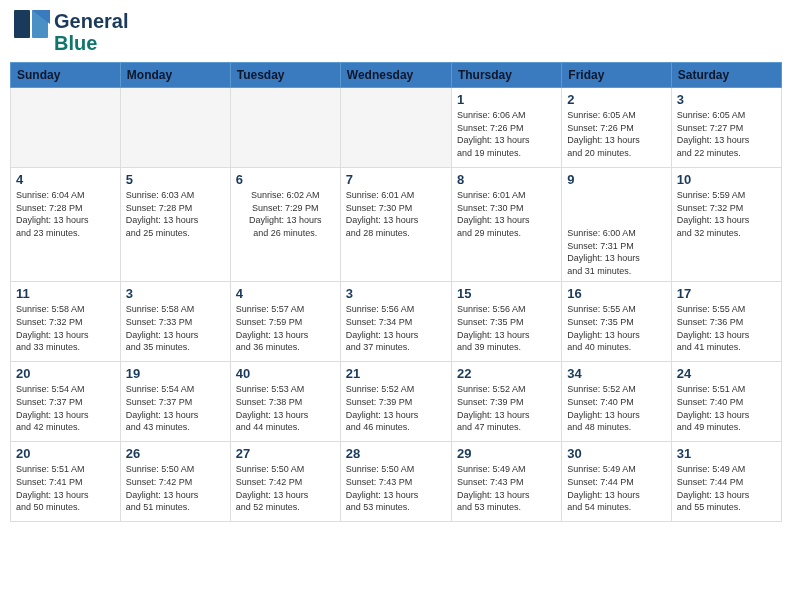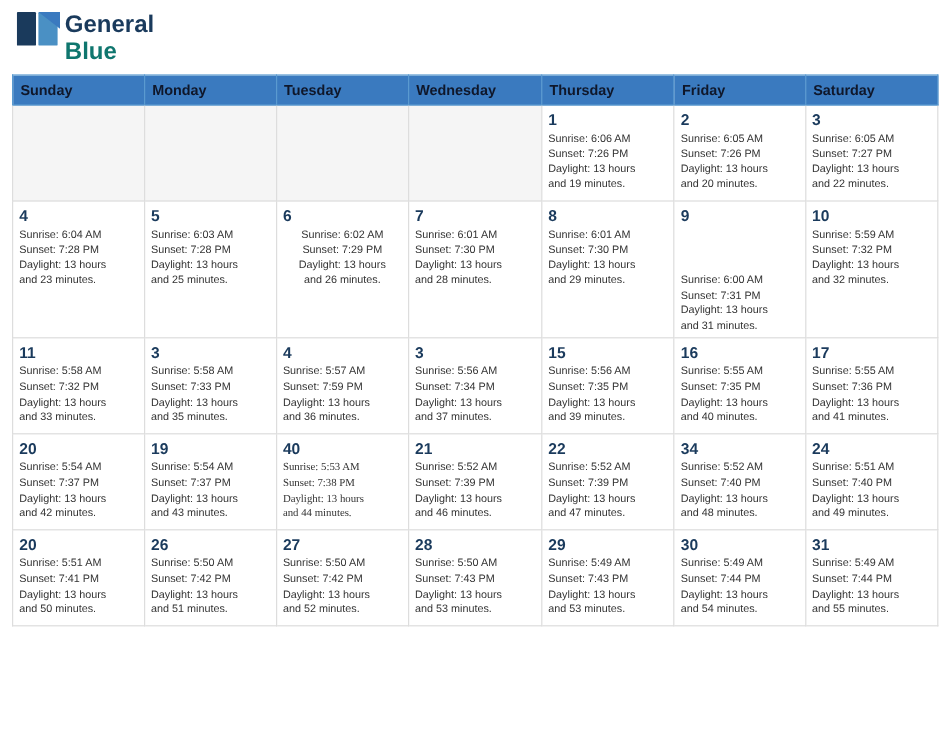--- a/index.html
+++ b/index.html
@@ -251,21 +251,21 @@
         </td>
         <td>
           <div class="day-number">19</div>
           <div class="day-info" style="white-space: pre-line;">Sunrise: 5:54 AM
 Sunset: 7:37 PM
 Daylight: 13 hours
 and 43 minutes.</div>
         </td>
         <td>
           <div class="day-number">40</div>
-          <div class="day-info" style="white-space: pre-line; font-family: Liberation Serif, serif;">Sunrise: 5:53 AM
+          <div class="day-info" style="white-space: pre-line;">Sunrise: 5:53 AM
 Sunset: 7:38 PM
 Daylight: 13 hours
 and 44 minutes.</div>
         </td>
         <td>
           <div class="day-number">21</div>
           <div class="day-info" style="white-space: pre-line;">Sunrise: 5:52 AM
 Sunset: 7:39 PM
 Daylight: 13 hours
 and 46 minutes.</div>

